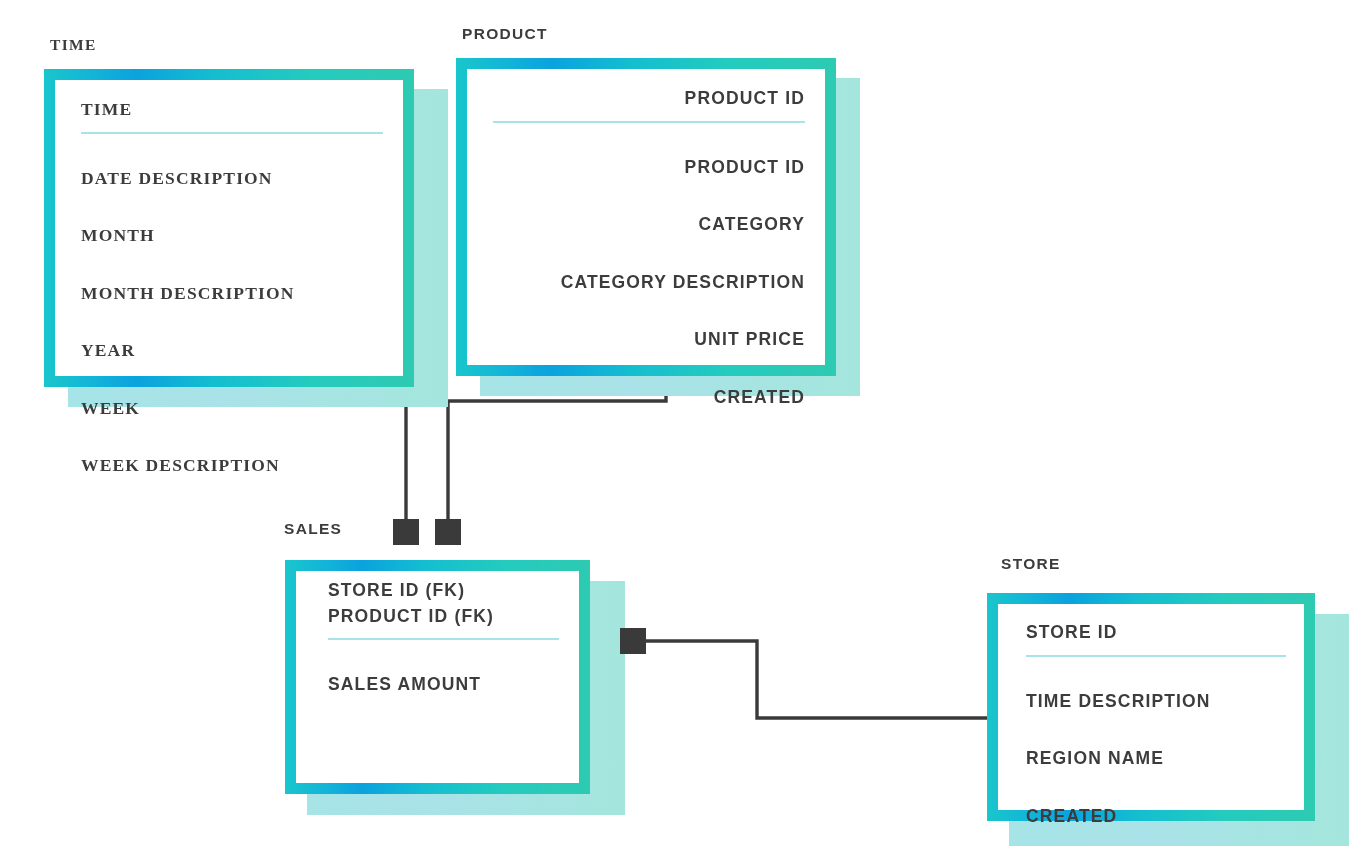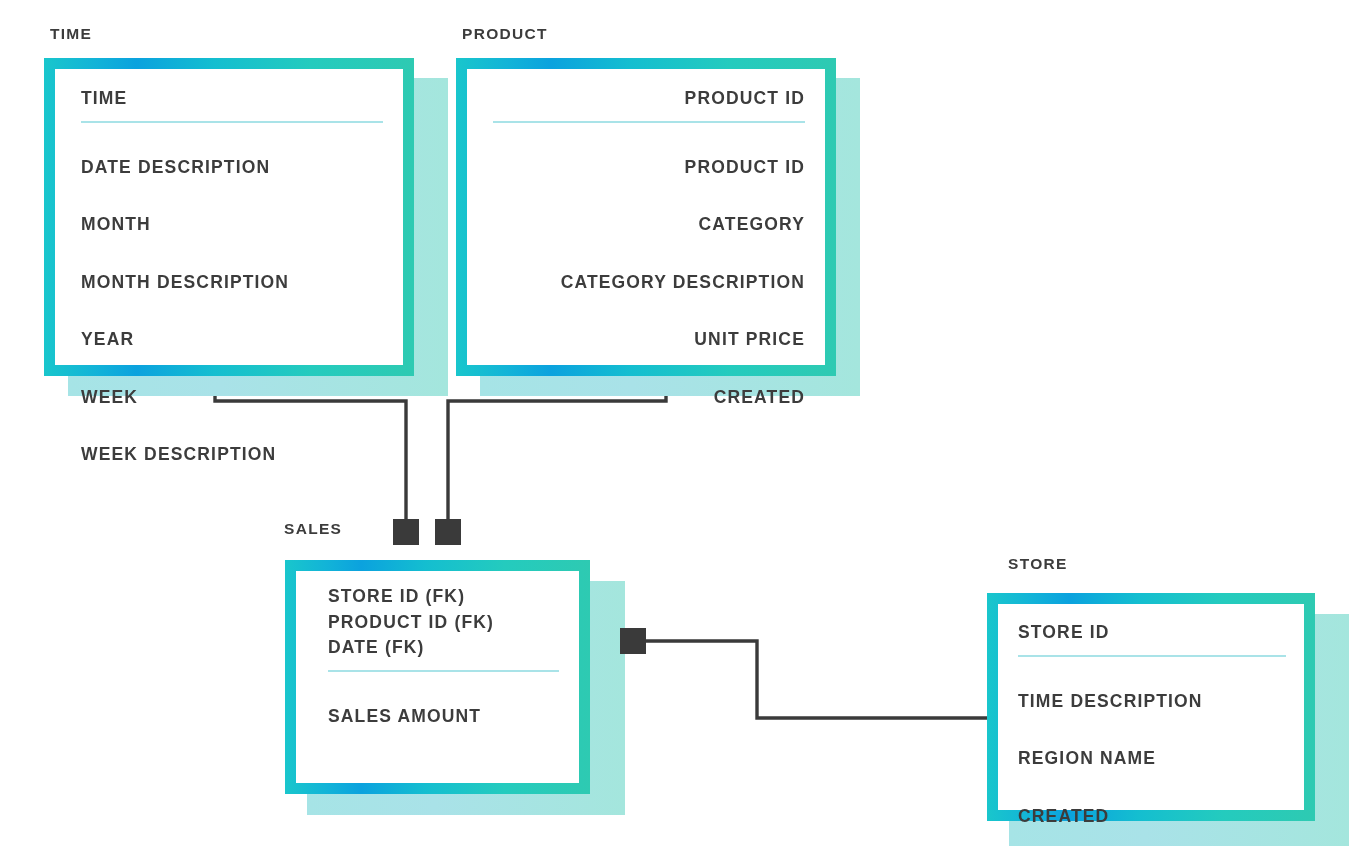--- a/index.html
+++ b/index.html
@@ -115,21 +115,21 @@
 
     <path d="M 666,352 L 666,401 L 448,401 L 448,521" fill="none" stroke="#3a3a3a" stroke-width="3.4"></path>
 
     <path d="M 643,641 L 757,641 L 757,718 L 990,718" fill="none" stroke="#3a3a3a" stroke-width="3.4"></path>
   </svg>
 
   <div class="terminal" style="left:393px; top:519px; width:26px; height:26px;"></div>
   <div class="terminal" style="left:435px; top:519px; width:26px; height:26px;"></div>
   <div class="terminal" style="left:620px; top:628px; width:26px; height:26px;"></div>
 
-  <div class="entity" style="left:44px; top:26px; width:380px; height:350px;">
+  <div class="entity" style="left:44px; top:37px; width:380px; height:350px;font-family:Liberation Serif, serif;">
     <div class="entity-title">TIME</div>
     <div class="entity-shadow" style="left:24px; top:52px; width:380px; height:318px;"></div>
     <div class="entity-frame" style="left:0px; top:32px; width:370px; height:318px;">
       <div class="entity-inner">
         <div class="pk-group">
           <div class="pk-row">TIME</div>
         </div>
         <div class="divider"></div>
         <div class="fields-group">
           <div class="field-row">DATE DESCRIPTION</div>
@@ -160,39 +160,38 @@
           <div class="field-row">CREATED</div>
         </div>
       </div>
     </div>
   </div>
 
   <div class="entity" style="left:285px; top:521px; width:340px; height:280px;">
     <div class="entity-title" style="left:-1px;">SALES</div>
     <div class="entity-shadow" style="left:22px; top:60px; width:318px; height:234px;"></div>
     <div class="entity-frame" style="left:0px; top:39px; width:305px; height:234px;">
-      <div class="entity-inner" style="padding:13px 20px 14px 32px;">
+      <div class="entity-inner" style="padding:7px 20px 14px 32px;">
         <div class="pk-group">
           <div class="pk-row">STORE ID (FK)</div>
           <div class="pk-row">PRODUCT ID (FK)</div>
-          <div class="pk-row">DATE (FK)</div>
         </div>
         <div class="divider"></div>
         <div class="fields-group">
           <div class="field-row">SALES AMOUNT</div>
         </div>
       </div>
     </div>
   </div>
 
   <div class="entity" style="left:987px; top:556px; width:360px; height:275px;">
-    <div class="entity-title" style="left:21px;text-align:center;">STORE</div>
+    <div class="entity-title" style="left:14px;text-align:center;">STORE</div>
     <div class="entity-shadow" style="left:22px; top:58px; width:340px; height:232px;"></div>
     <div class="entity-frame" style="left:0px; top:37px; width:328px; height:228px;">
-      <div class="entity-inner" style="padding:16px 18px 13px 20px;">
+      <div class="entity-inner" style="padding:16px 18px 13px 28px;">
         <div class="pk-group">
           <div class="pk-row">STORE ID</div>
         </div>
         <div class="divider"></div>
         <div class="fields-group">
           <div class="field-row">TIME DESCRIPTION</div>
           <div class="field-row">REGION NAME</div>
           <div class="field-row">CREATED</div>
         </div>
       </div>

